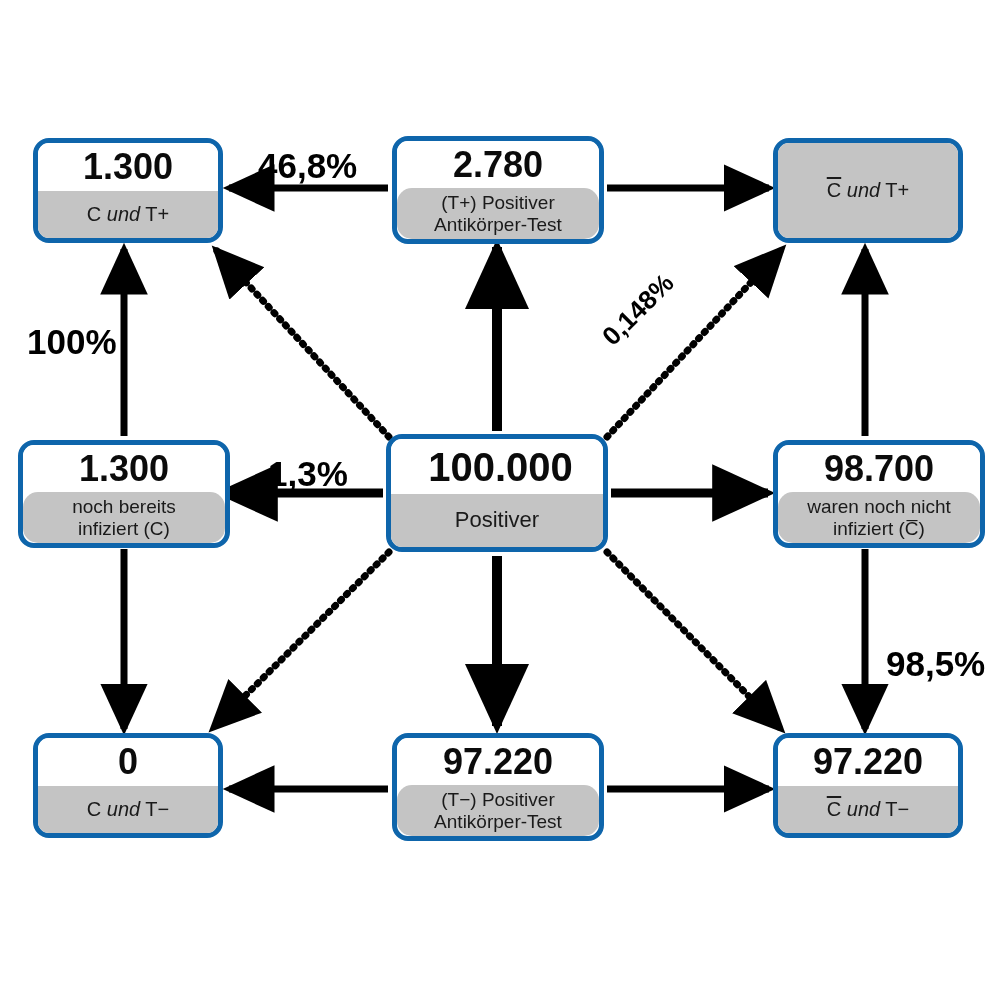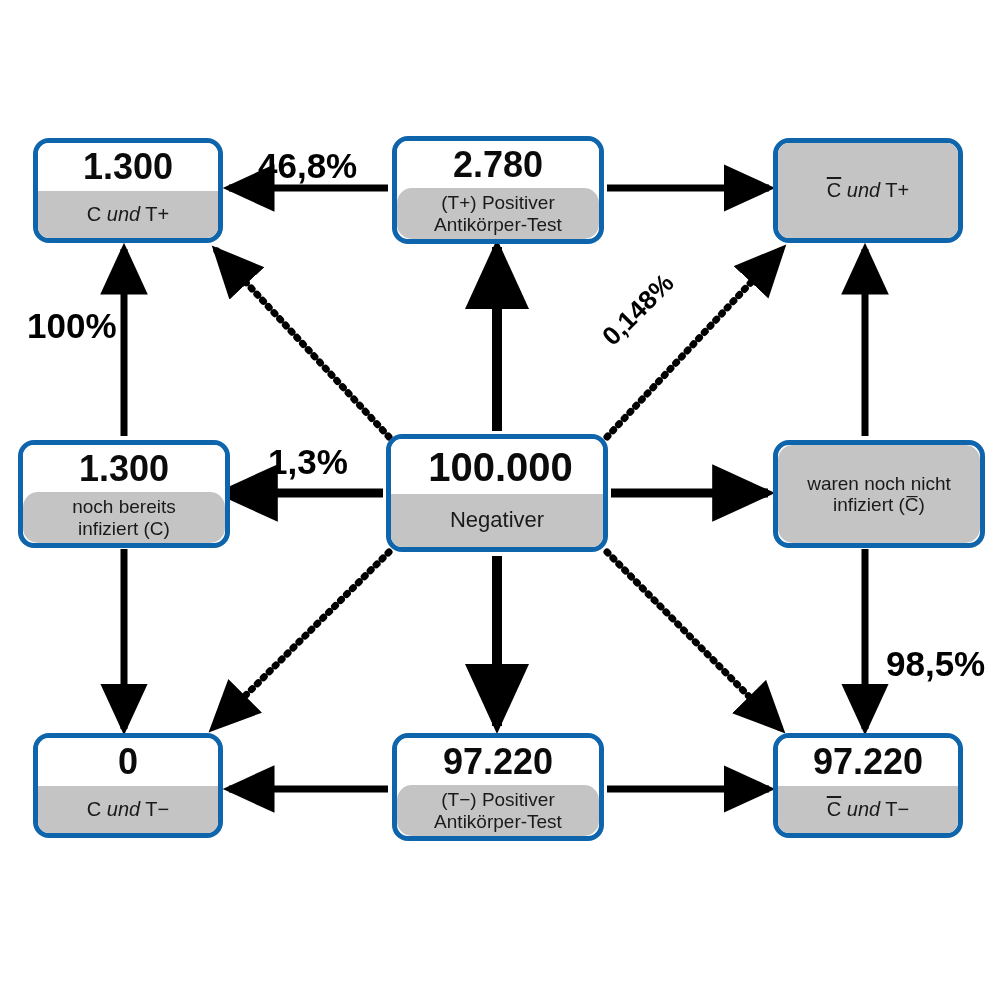--- a/index.html
+++ b/index.html
@@ -71,22 +71,22 @@
 
   .edge-label{
     position:absolute;
     font-weight:bold;
     color:#000;
     white-space:nowrap;
     z-index:6;
     font-size:35px;
   }
   #lbl-468{left:258px; top:146px;}
-  #lbl-100{left:27px;  top:306px;}
-  #lbl-13 {left:268px; top:442px;}
+  #lbl-100{left:27px;  top:322px;}
+  #lbl-13 {left:268px; top:454px;}
   #lbl-985{left:886px; top:644px;}
   #lbl-0148{
     left:596px; top:330px;
     transform:rotate(-45deg);
     transform-origin:left top;
     font-size:26px;
   }
 </style>
 </head>
 <body>
@@ -158,25 +158,26 @@
     <div class="num">1.300</div>
     <div class="lab">
       <span class="ln">noch bereits</span>
       <span class="ln">infiziert (C)</span>
     </div>
   </div>
 
   <div class="node n-center" id="box-center">
     <div class="num">100.000</div>
     <div class="lab">
-      <span class="ln">Negativer</span>
+      <span class="ln">Positiver</span>
     </div>
   </div>
 
   <div class="node n-two" id="box-nc">
+    <div class="num">98.700</div>
     <div class="lab">
       <span class="ln">waren noch nicht</span>
       <span class="ln"><span>infiziert (C</span><span class="ovl">̅</span><span>)</span></span>
     </div>
   </div>
 
   <div class="node n-std" id="box-c-tneg">
     <div class="num">0</div>
     <div class="lab">
       <span class="ln"><span>C </span><span class="it">und</span><span> T−</span></span>

